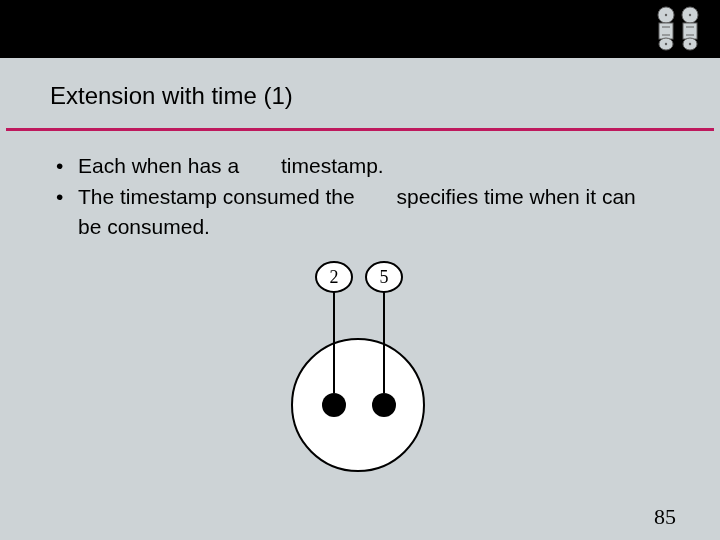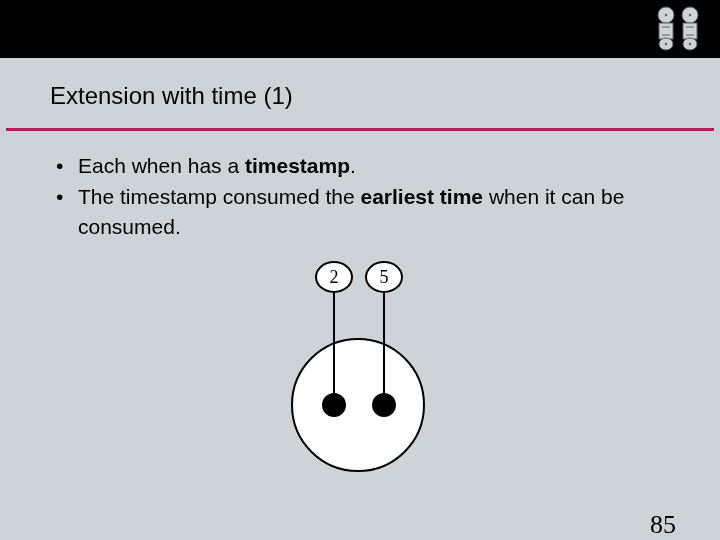--- a/index.html
+++ b/index.html
@@ -42,33 +42,33 @@
     position: relative;
     padding-left: 22px;
     margin-bottom: 2px;
   }
   .bullets li::before {
     content: "•";
     position: absolute;
     left: 0;
     top: 0;
   }
-  .bold { font-weight: bold; }
+  .bold { font-weight: normal; margin-left: 36px; }
   .diagram-wrap {
     width: 100%;
     display: flex;
     justify-content: center;
     margin-top: 14px;
   }
   .page-number {
     position: absolute;
-    bottom: 0;
+    bottom: 10px;
     right: 44px;
     font-family: "Times New Roman", Times, serif;
-    font-size: 26px;
+    font-size: 22px;
     margin-left: 12px;
   }
 </style>
 </head>
 <body>
 
 <div class="topbar"></div>
 
 <div class="corner-icon">
   <svg width="56" height="46" viewBox="0 0 56 46">
@@ -92,21 +92,21 @@
 </div>
 
 <h1 class="slide-title">Extension with time (1)</h1>
 
 <div class="content">
   <ul class="bullets">
     <li>
       <span>Each when has a </span><span class="bold">timestamp</span><span>.</span>
     </li>
     <li>
-      <span>The timestamp consumed the </span><span class="bold">earliest time</span><span> when it can be consumed.</span>
+      <span>The timestamp consumed the </span><span class="bold">specifies time</span><span> when it can be consumed.</span>
     </li>
   </ul>
 
   <div class="diagram-wrap">
     <svg width="260" height="220" viewBox="0 0 260 220">
 
       <circle cx="128" cy="150" r="66" fill="#fff" stroke="#000" stroke-width="2"></circle>
 
       <circle cx="104" cy="150" r="12" fill="#000"></circle>
       <circle cx="154" cy="150" r="12" fill="#000"></circle>

